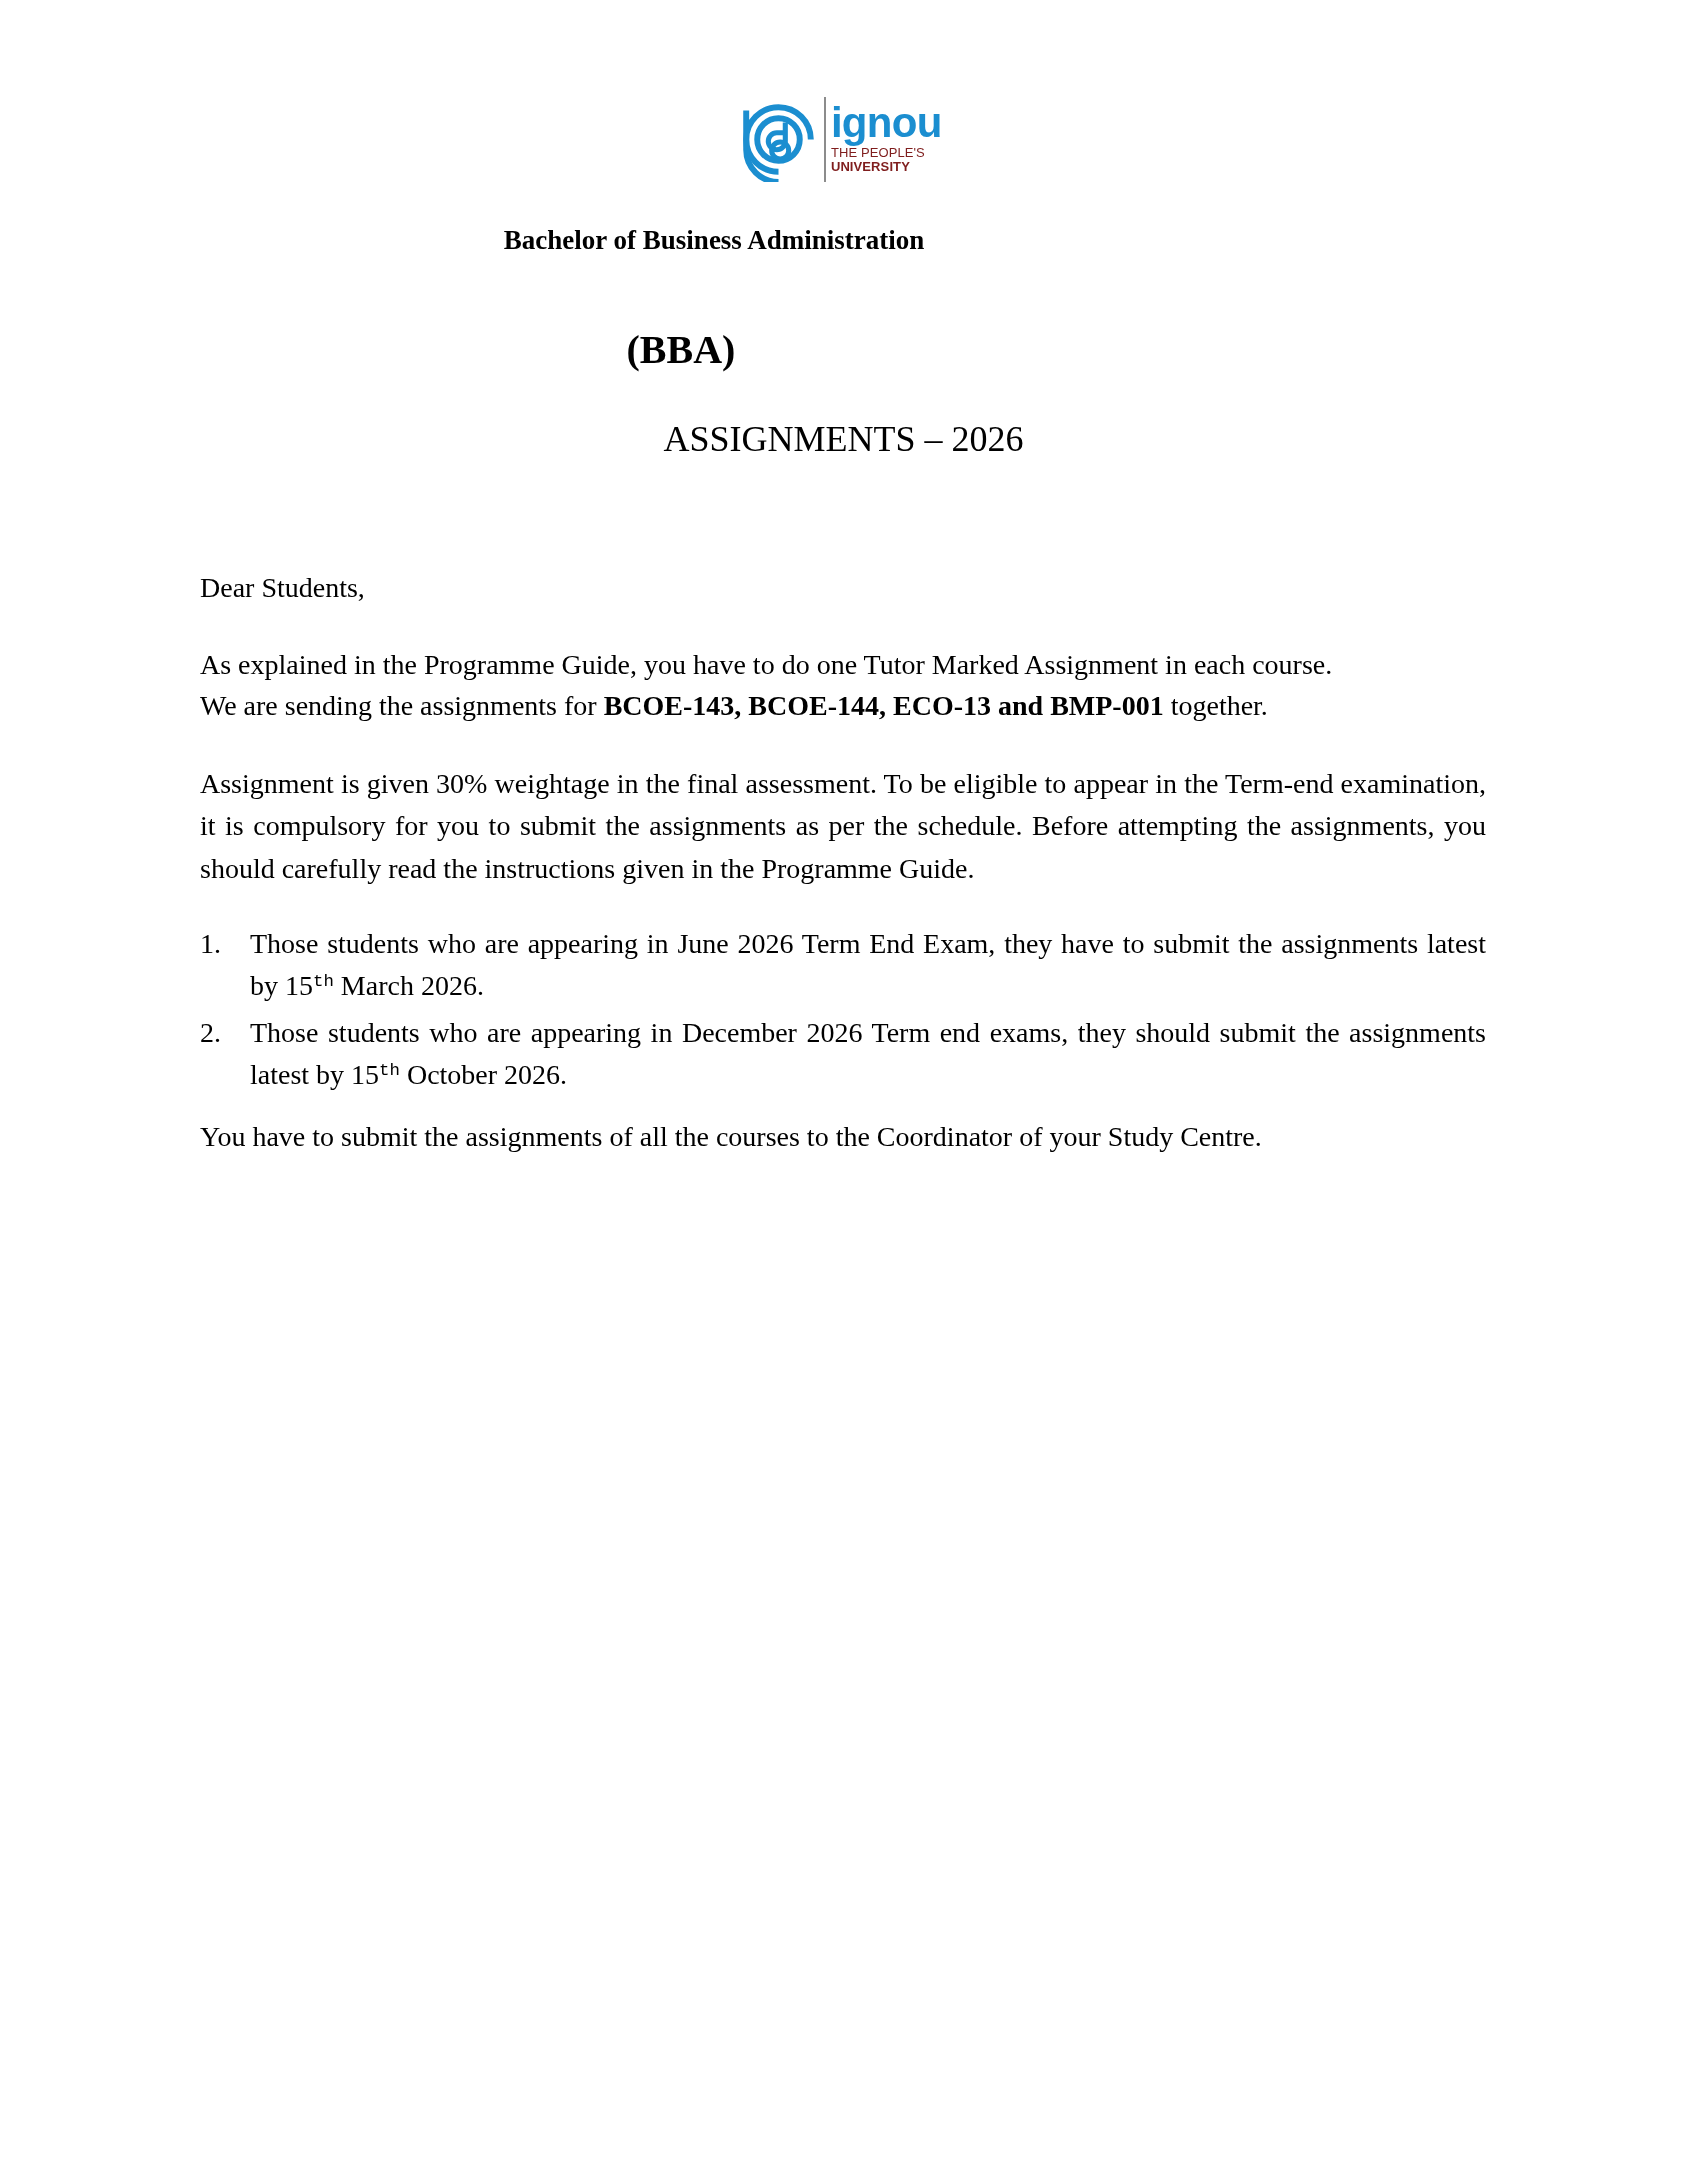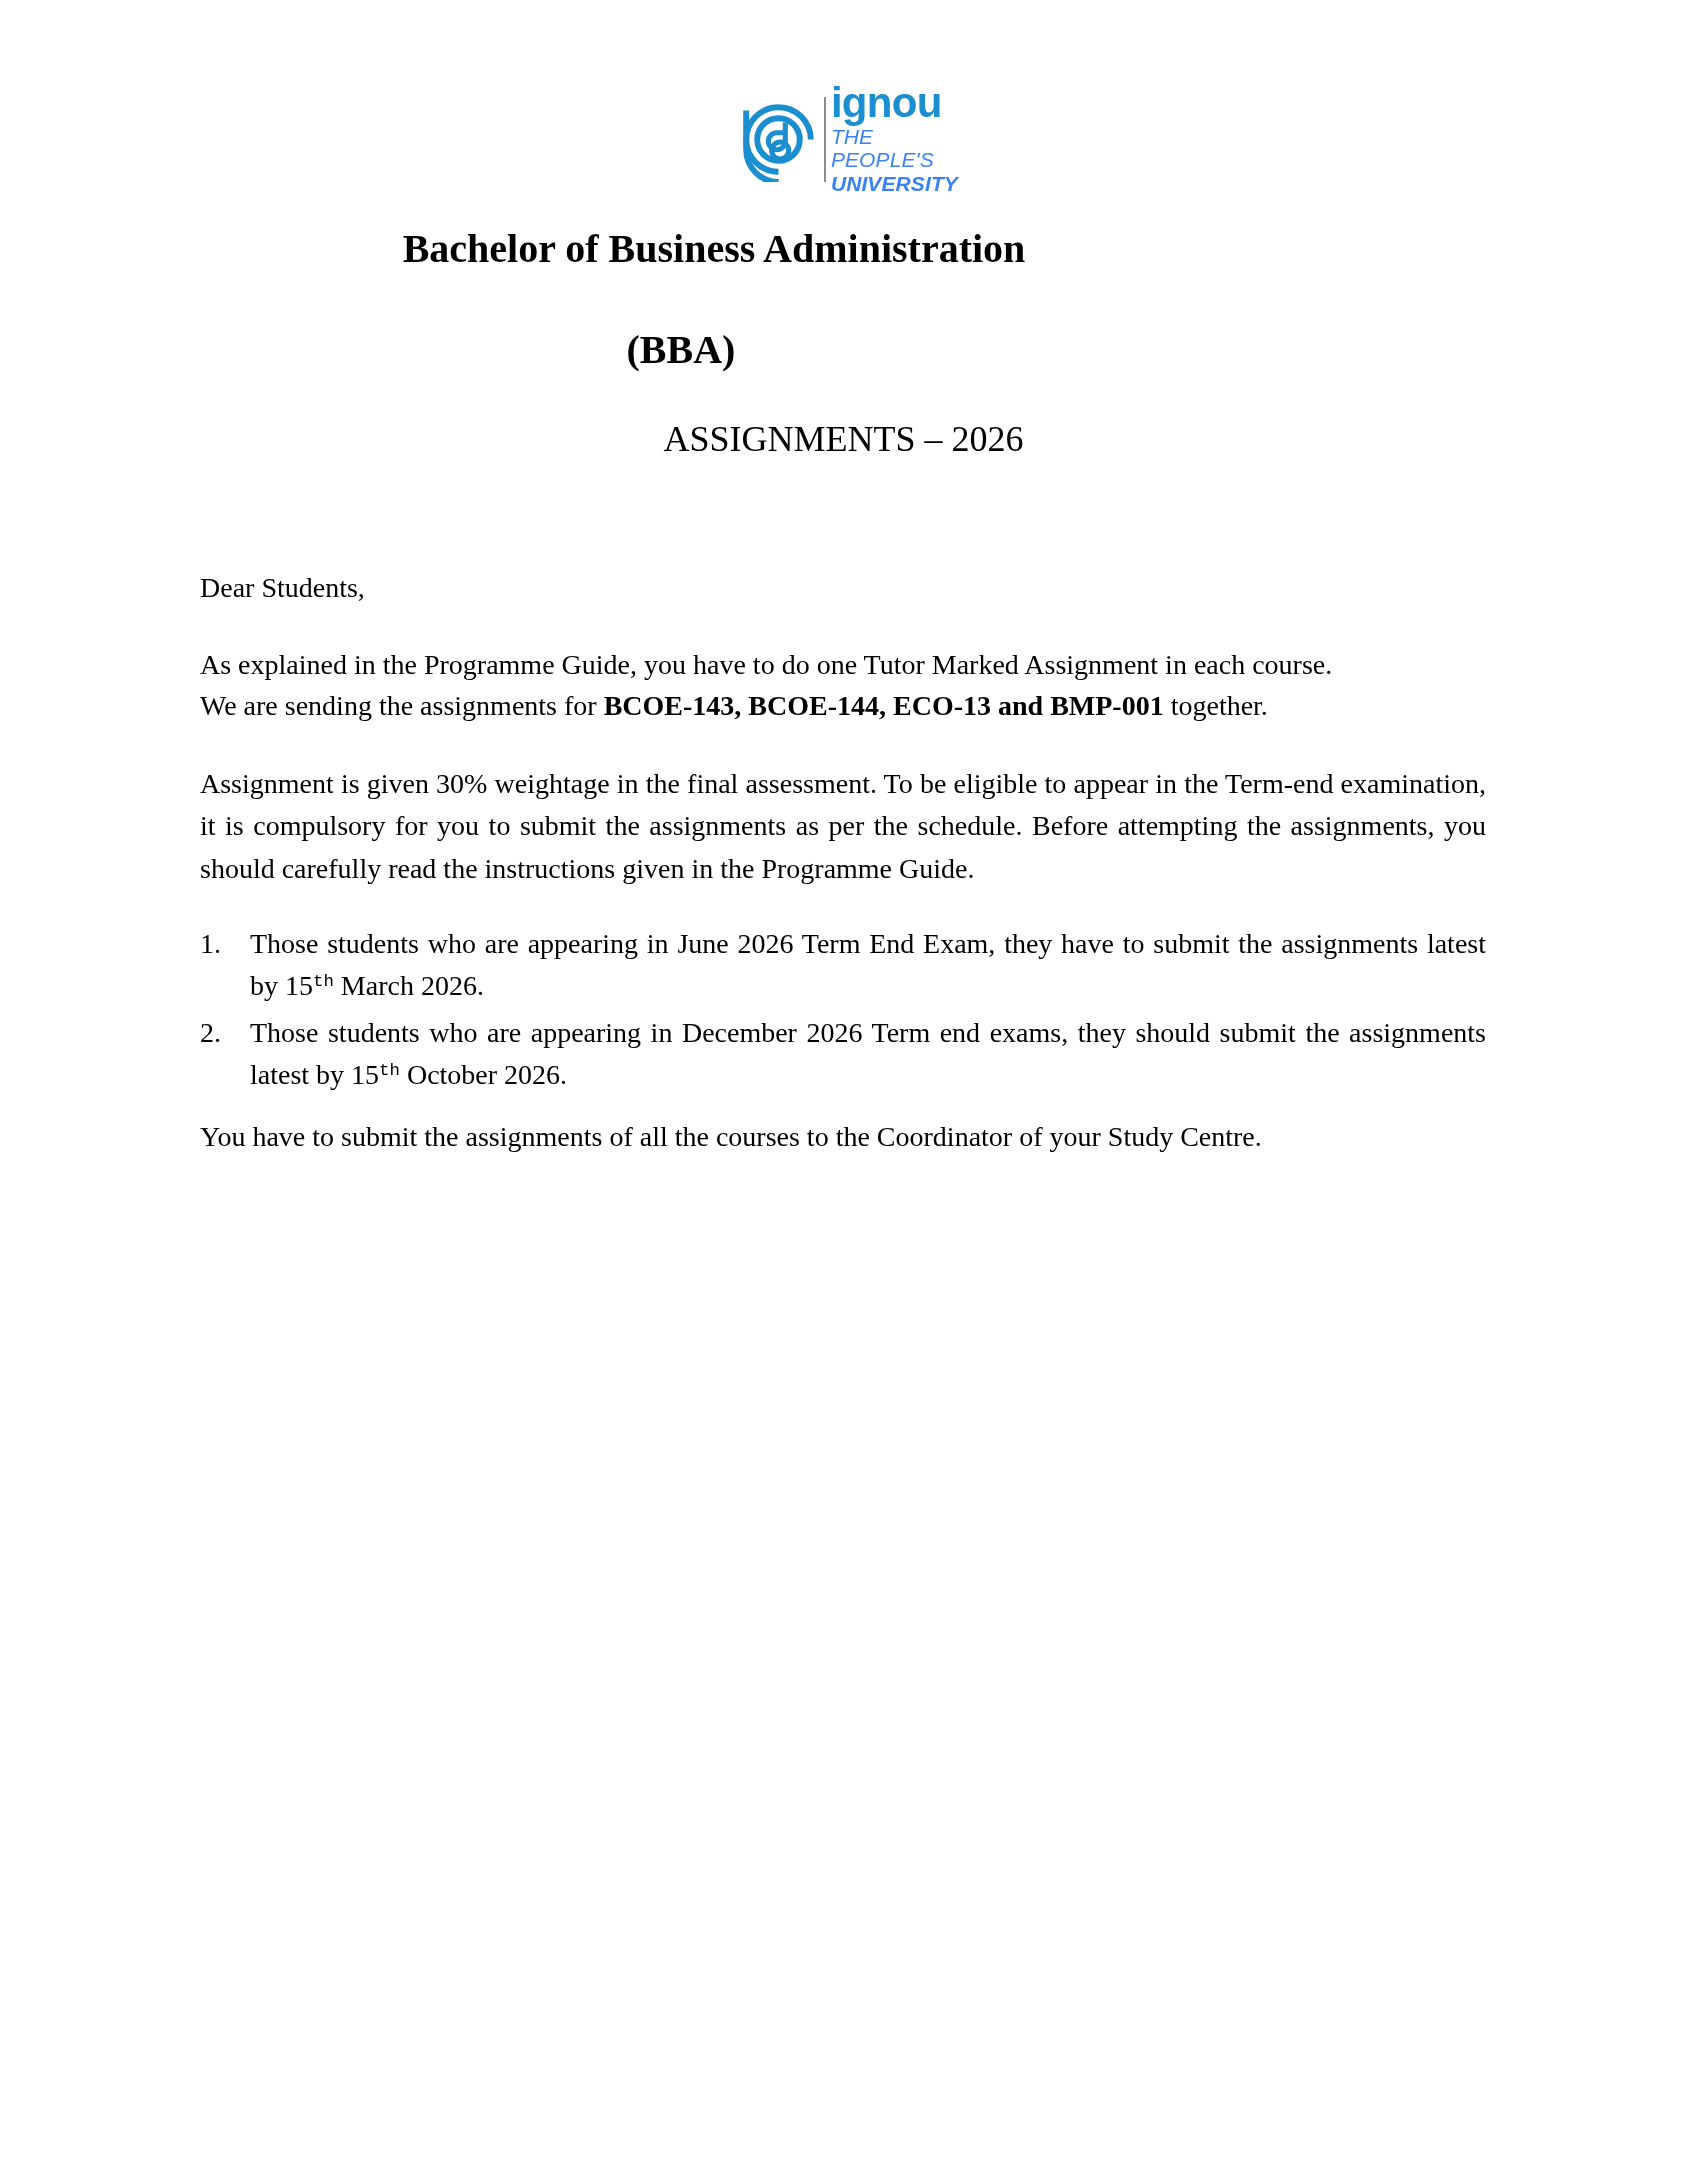--- a/index.html
+++ b/index.html
@@ -49,36 +49,35 @@
   .logo-ignou {
     font-family: "Liberation Sans", "DejaVu Sans", sans-serif;
     font-weight: bold;
     font-size: 42px;
     letter-spacing: -0.7px;
     line-height: 0.92;
     margin-bottom: 2.6px;
   }
   .logo-tag1, .logo-tag2 {
     font-family: "Liberation Sans", "DejaVu Sans", sans-serif;
-    font-size: 21px;
-    color: #3b82f6;
+    font-size: 13px;
+    color: #7f1d1d;
     letter-spacing: 0.1px;
     line-height: 1.12;
-    font-style: italic;
   }
   .logo-tag2 { font-weight: bold; letter-spacing: 0.1px; }
 
   
   .title-main {
     position: absolute;
     left: 0;
     top: 225px;
     width: 1428px;
     text-align: center;
-    font-size: 40px;
+    font-size: 27px;
     font-weight: bold;
     letter-spacing: 0px;
   }
   .title-abbr {
     position: absolute;
     left: 0;
     top: 326px;
     width: 1362px;
     text-align: center;
     font-size: 40px;

